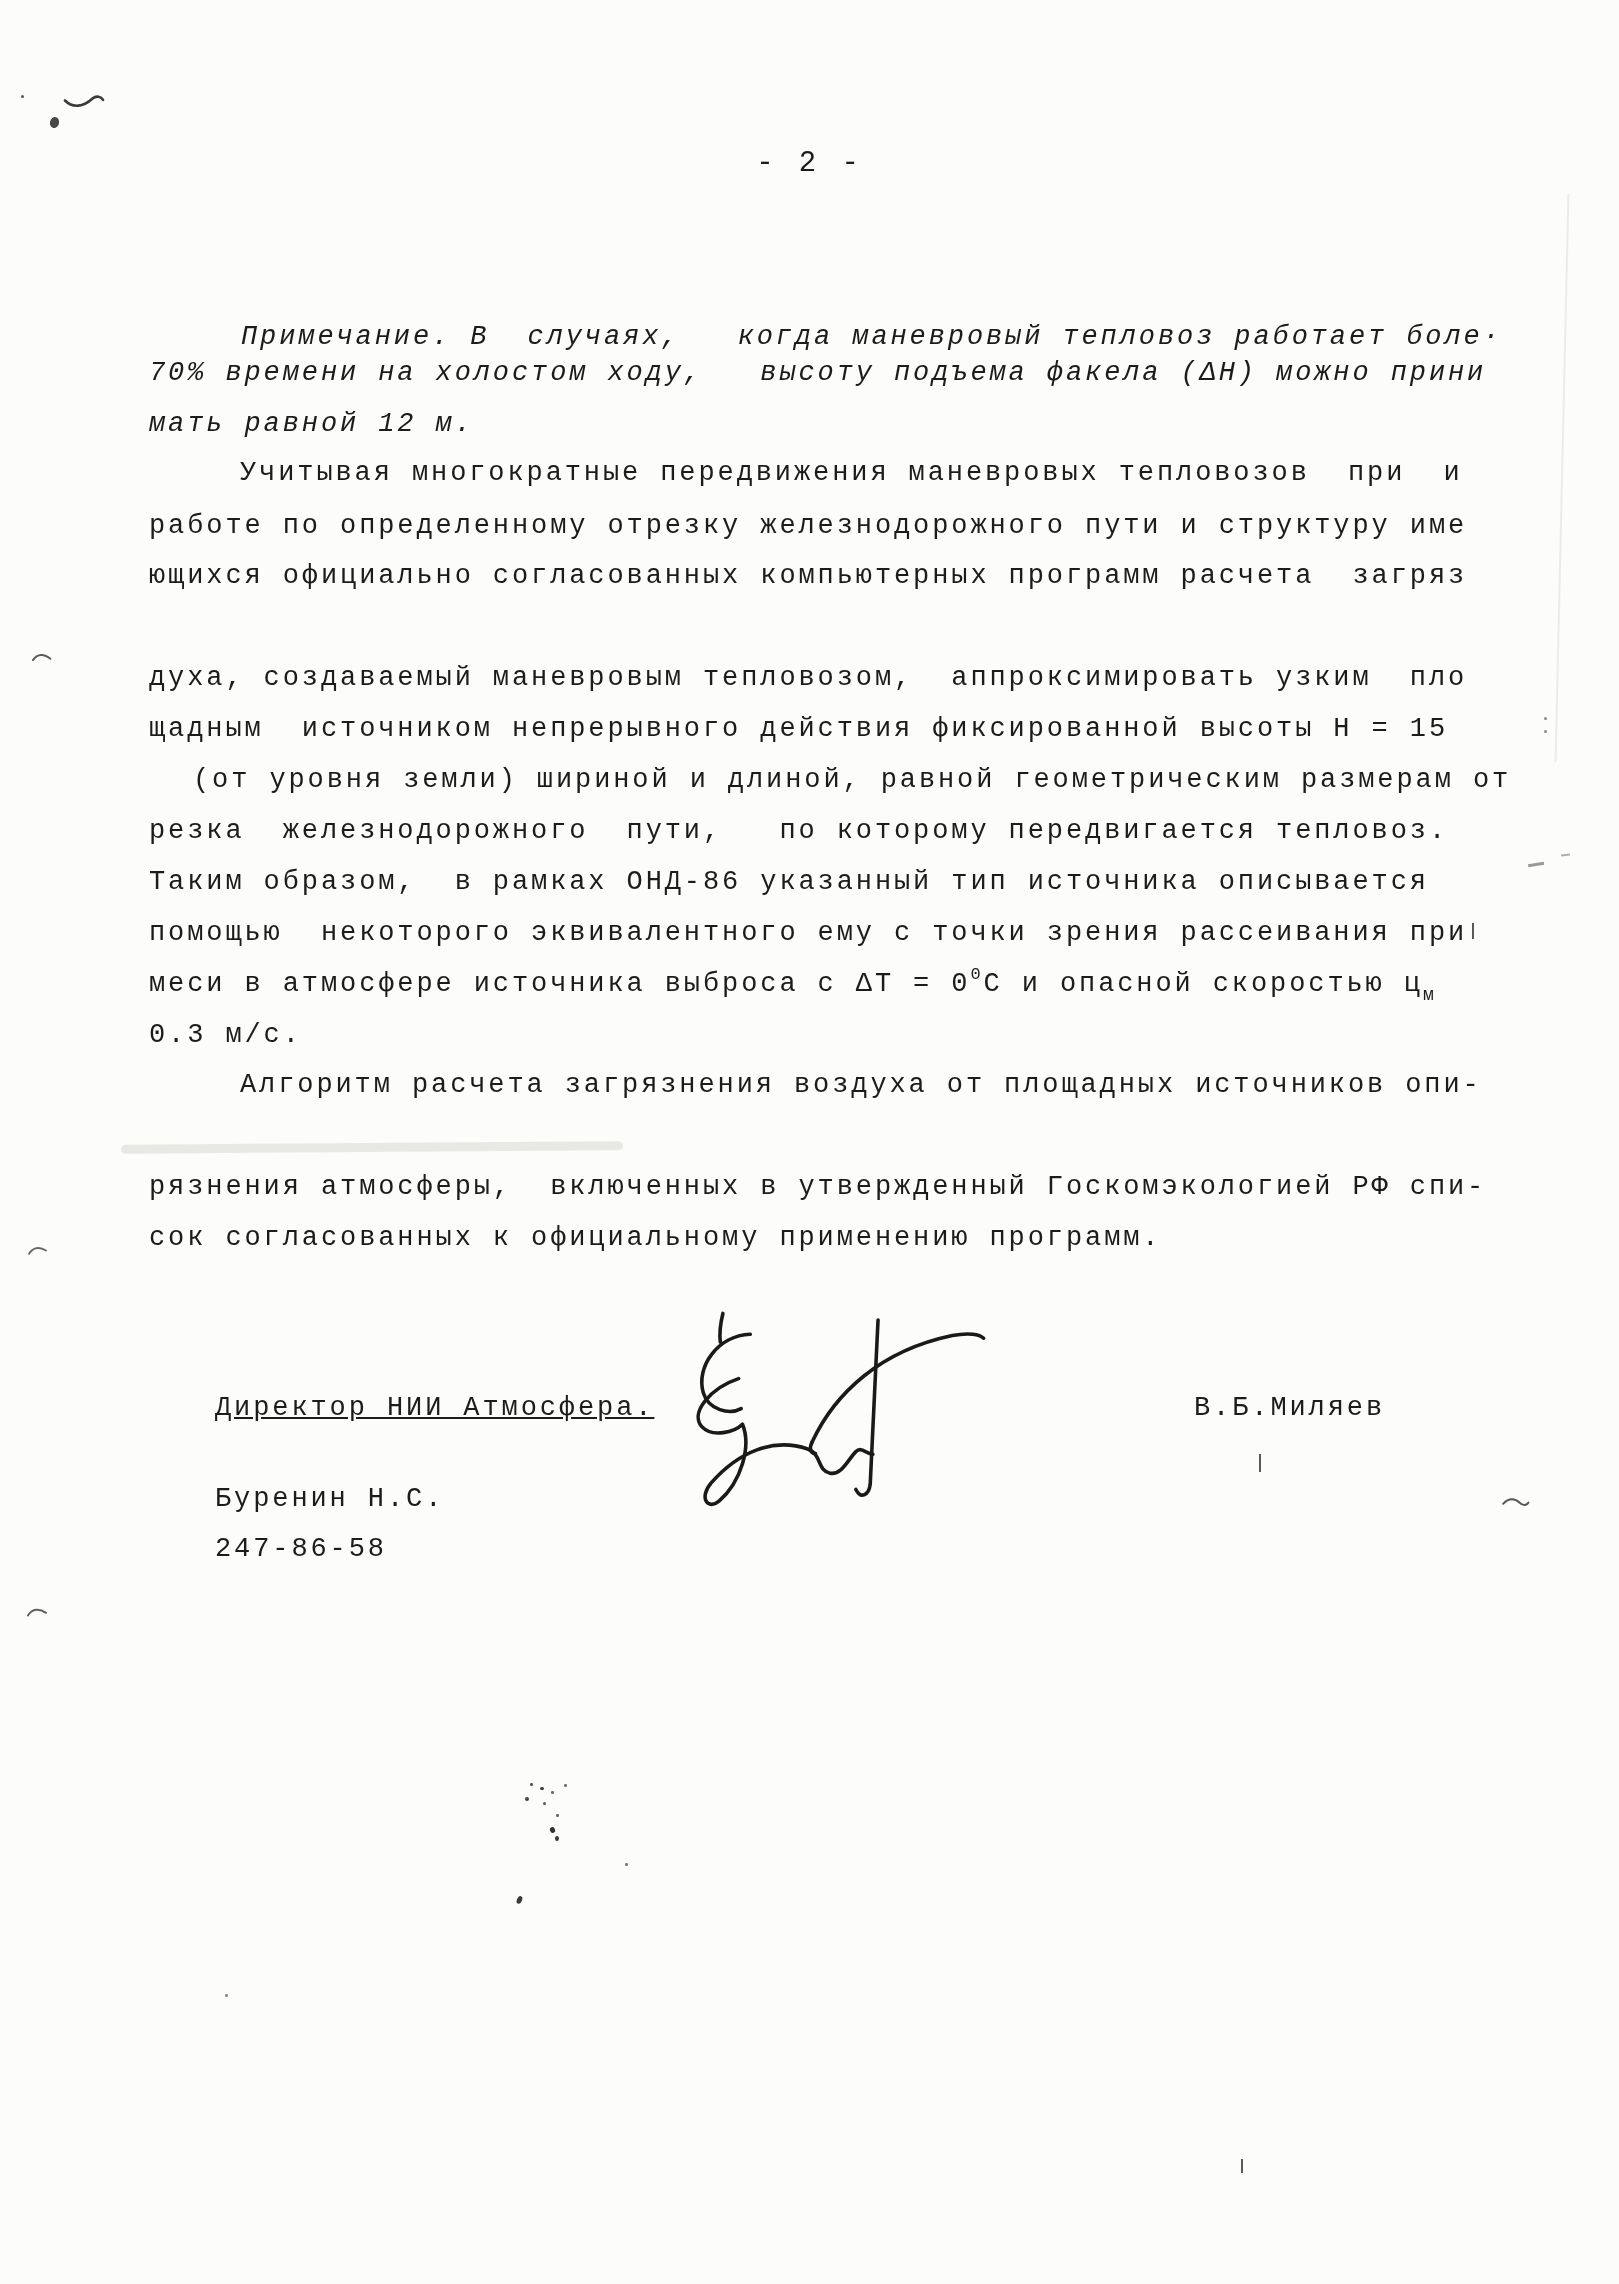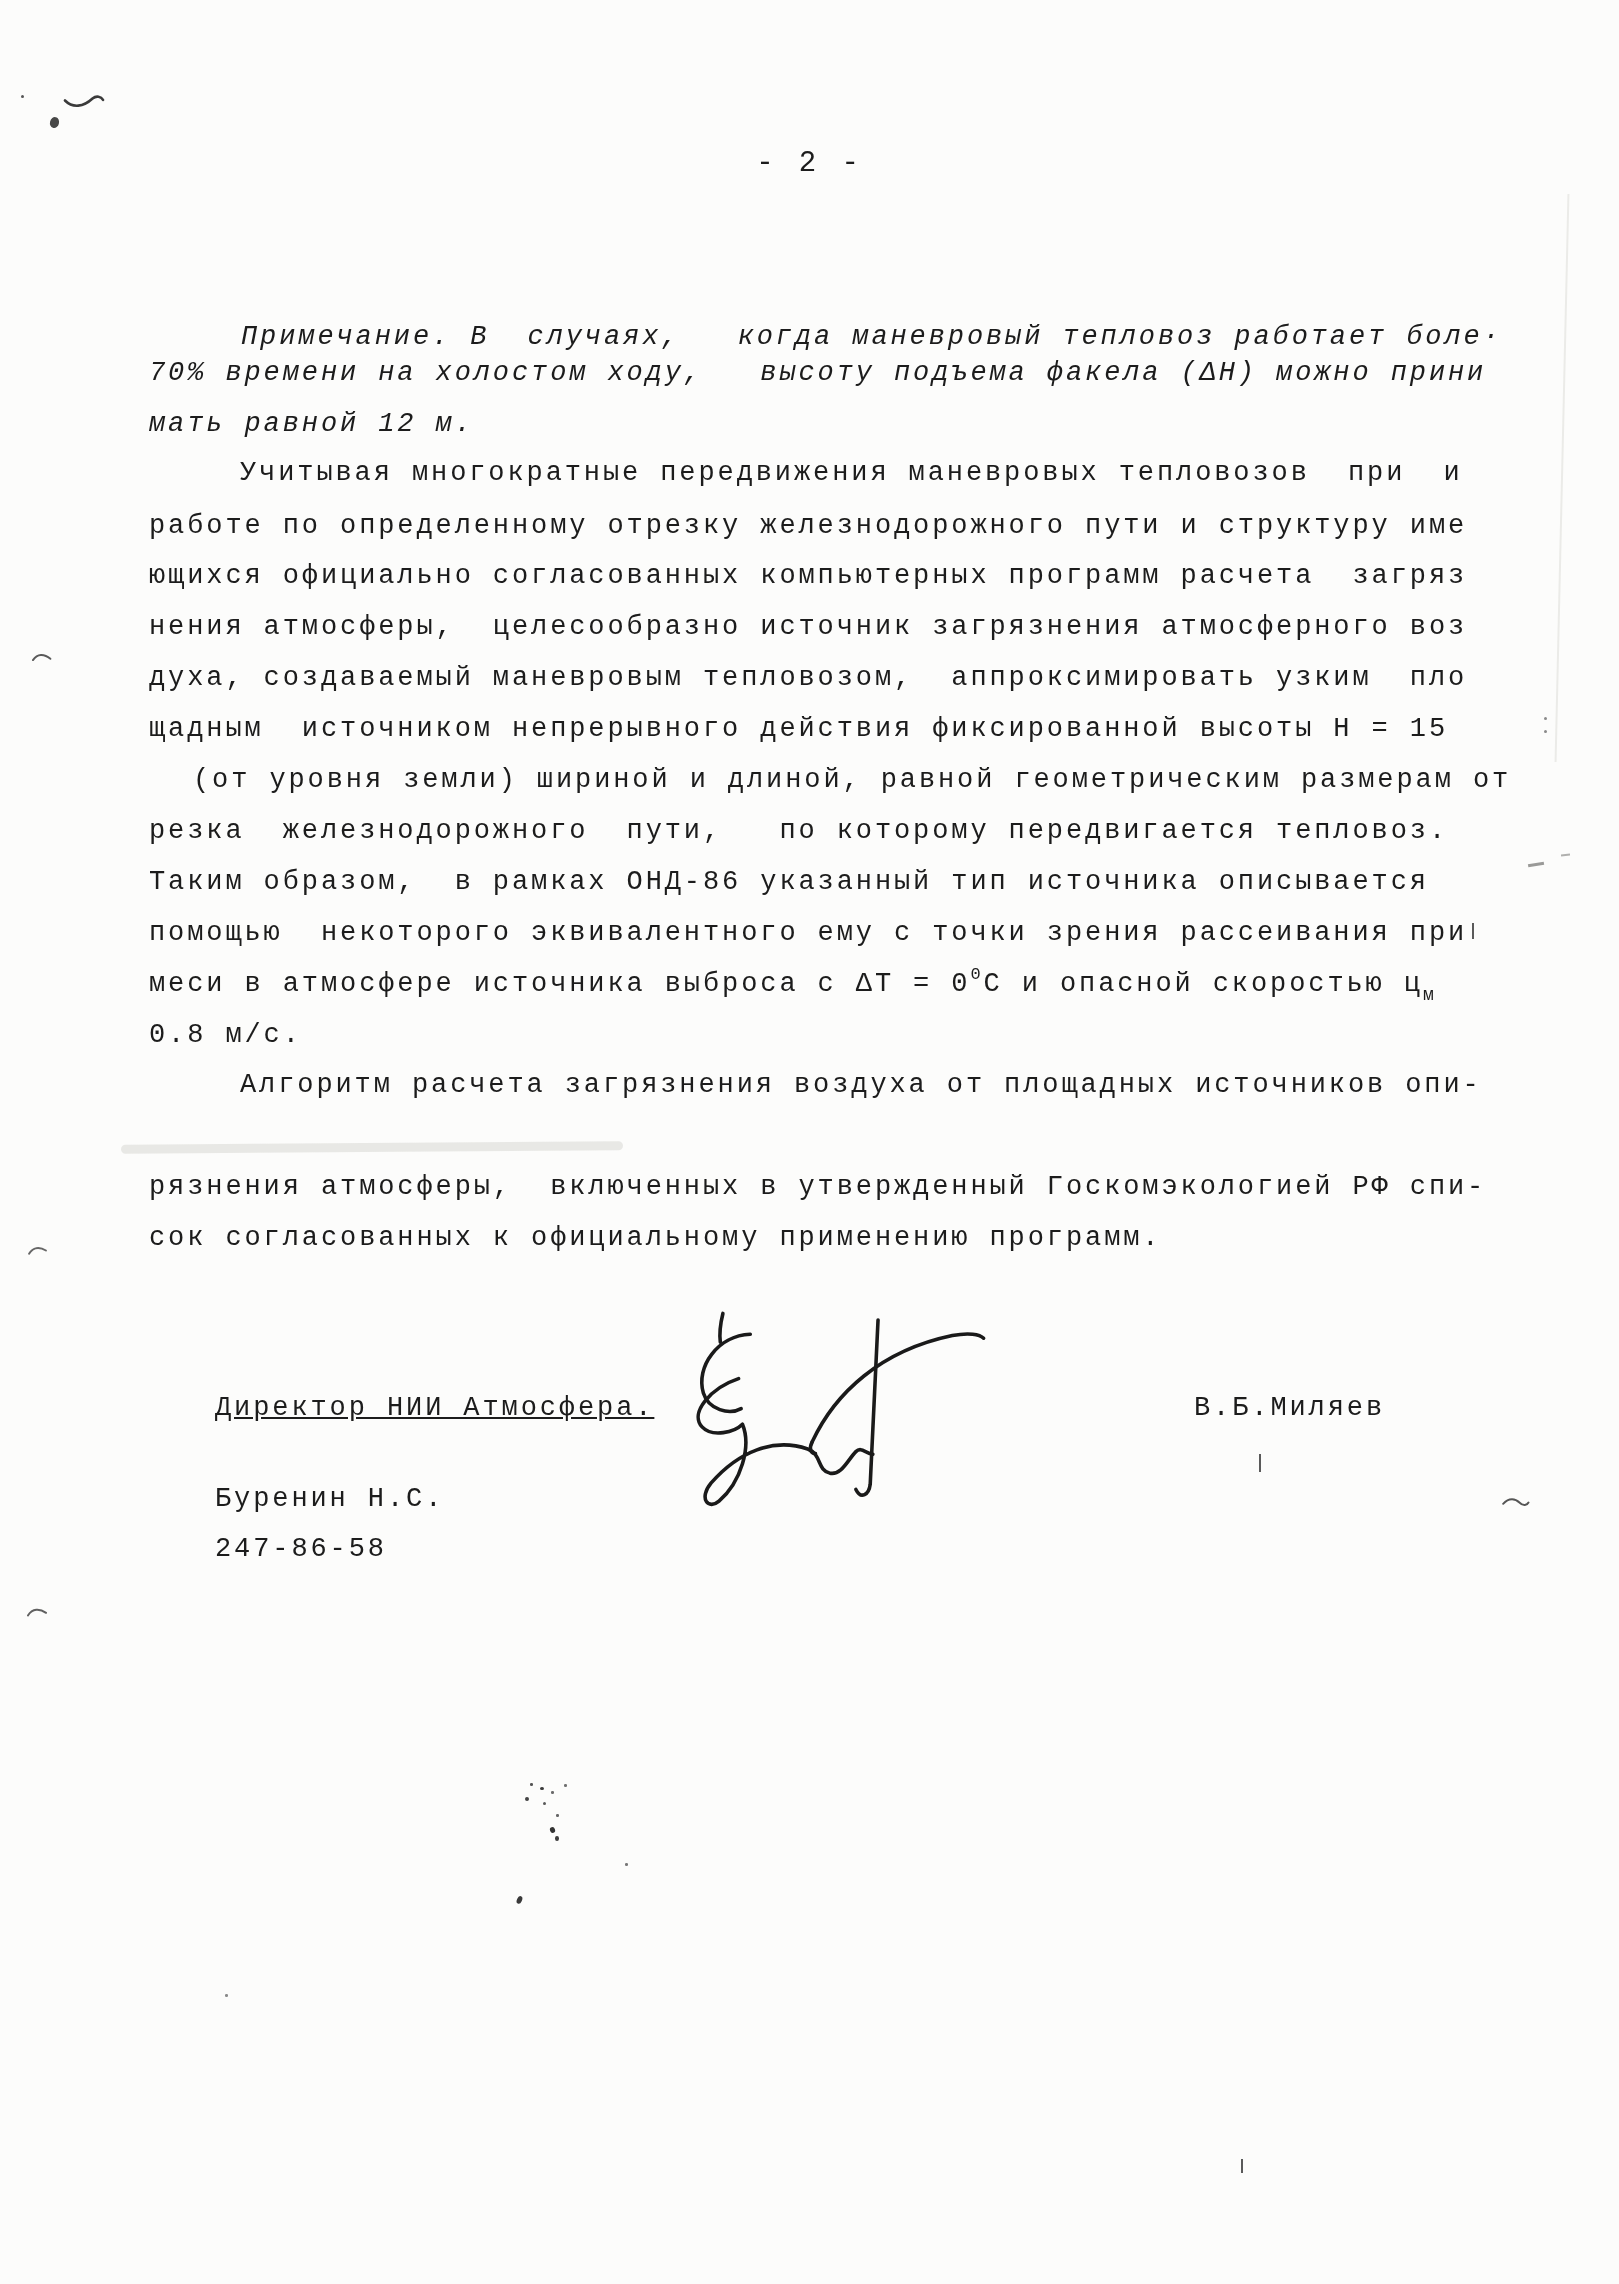--- a/index.html
+++ b/index.html
@@ -56,31 +56,30 @@
 
   <div class="pageno">- 2 -</div>
 
   <div class="line italic" style="top:312px; left:241px;">Примечание. В  случаях,   когда маневровый тепловоз работает боле·</div>
   <div class="line italic" style="top:348px; left:149px;">70% времени на холостом ходу,   высоту подъема факела (ΔН) можно прини</div>
   <div class="line italic" style="top:399px; left:149px;">мать равной 12 м.</div>
 
   <div class="line" style="top:448px;  left:240px;">Учитывая многократные передвижения маневровых тепловозов  при  и</div>
   <div class="line" style="top:501px;  left:149px;">работе по определенному отрезку железнодорожного пути и структуру име</div>
   <div class="line" style="top:551px;  left:149px;">ющихся официально согласованных компьютерных программ расчета  загряз</div>
-  <div class="line" style="top:602px;  left:149px;">нения атмосферы,  целесообразно источник загрязнения атмосферного воз</div>
   <div class="line" style="top:653px; left:149px;">духа, создаваемый маневровым тепловозом,  аппроксимировать узким  пло</div>
   <div class="line" style="top:704px; left:149px;">щадным  источником непрерывного действия фиксированной высоты Н = 15</div>
   <div class="line" style="top:755px; left:149px;margin-left:44px;">(от уровня земли) шириной и длиной, равной геометрическим размерам от</div>
   <div class="line" style="top:806px; left:149px;">резка  железнодорожного  пути,   по которому передвигается тепловоз.</div>
   <div class="line" style="top:857px; left:149px;">Таким образом,  в рамках ОНД-86 указанный тип источника описывается</div>
   <div class="line" style="top:908px; left:149px;">помощью  некоторого эквивалентного ему с точки зрения рассеивания при</div>
 
   <div class="line" style="top:959px; left:149px;"><span>меси в атмосфере источника выброса с ΔТ = 0</span><span class="sup">0</span><span>С и опасной скоростью ц</span><span class="sub">м</span></div>
 
-  <div class="line" style="top:1010px; left:149px;">0.8 м/с.</div>
+  <div class="line" style="top:1010px; left:149px;">0.3 м/с.</div>
 
   <div class="line" style="top:1060px; left:240px;">Алгоритм расчета загрязнения воздуха от площадных источников опи-</div>
   <div class="line" style="top:1162px; left:149px;">рязнения атмосферы,  включенных в утвержденный Госкомэкологией РФ спи-</div>
   <div class="line" style="top:1213px; left:149px;">сок согласованных к официальному применению программ.</div>
 
   <div class="line" style="top:1383px; left:215px;text-decoration:underline;">Директор НИИ Атмосфера.</div>
   <div class="line" style="top:1383px; left:1194px;">В.Б.Миляев</div>
   <div class="line" style="top:1474px; left:215px;text-align:right;">Буренин Н.С.</div>
   <div class="line" style="top:1524px; left:215px;">247-86-58</div>
 

